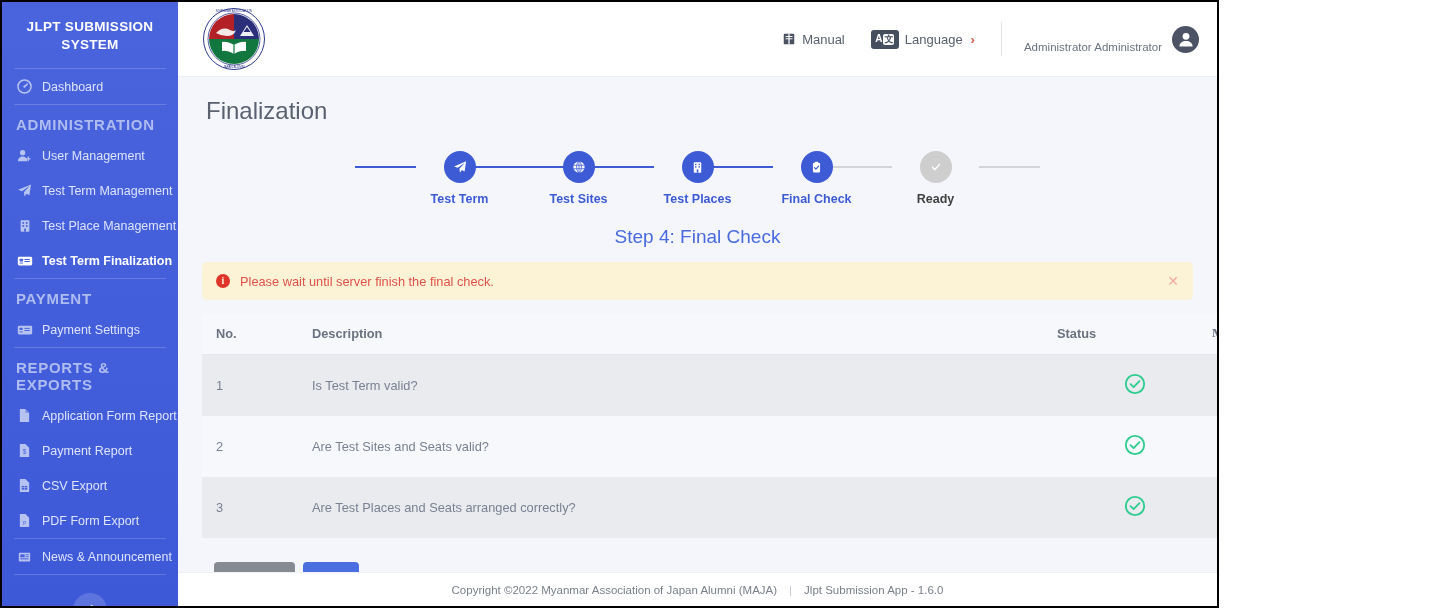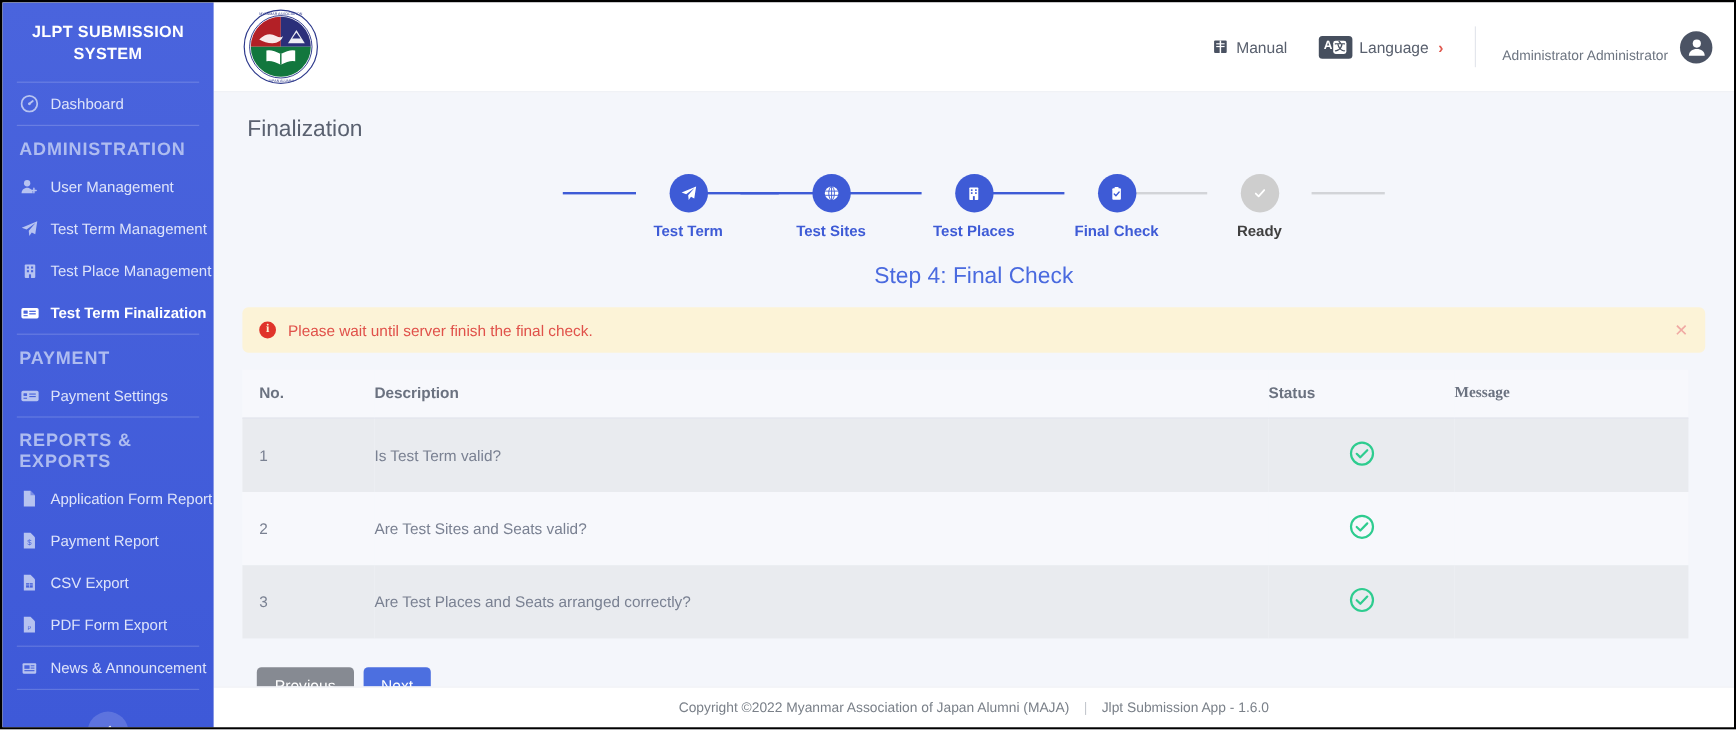--- a/index.html
+++ b/index.html
@@ -4,21 +4,21 @@
 <style>
   * { box-sizing: border-box; margin: 0; padding: 0; }
   html, body {
     width: 1447px; height: 608px;
     font-family: "Liberation Sans", sans-serif;
     background: #ffffff;
     overflow: hidden;
   }
   #app {
     position: relative;
-    width: 1447px; height: 608px;
+    width: 1219px; height: 608px;
     border: 2px solid #000;
     background: #F4F6FB;
     display: flex;
     overflow: hidden;
   }
 
   
   .sidebar {
     width: 176px;
     flex: 0 0 176px;
@@ -106,21 +106,21 @@
   .vdiv { width:1px; height:34px; background:#E3E6EC; margin-left:26px; }
   .user-block { display:flex; align-items:center; gap:10px; margin-left:22px; }
   .user-name { font-size: 11.5px; color:#6C7480;margin-top:16px; }
   .avatar {
     width: 27px; height: 27px; border-radius:50%;
     background:#4B5364;
     display:flex; align-items:center; justify-content:center;
   }
 
   .page-title {
-    font-size: 19px; color: #5A6170; font-weight: normal;
+    font-size: 24px; color: #5A6170; font-weight: normal;
     padding: 20px 0 0 28px;
   }
 
   .content { flex: 1; padding: 0 24px; min-height:0; }
 
   
   .stepper {
     display: flex;
     justify-content: center;
     padding: 26px 0 6px;

